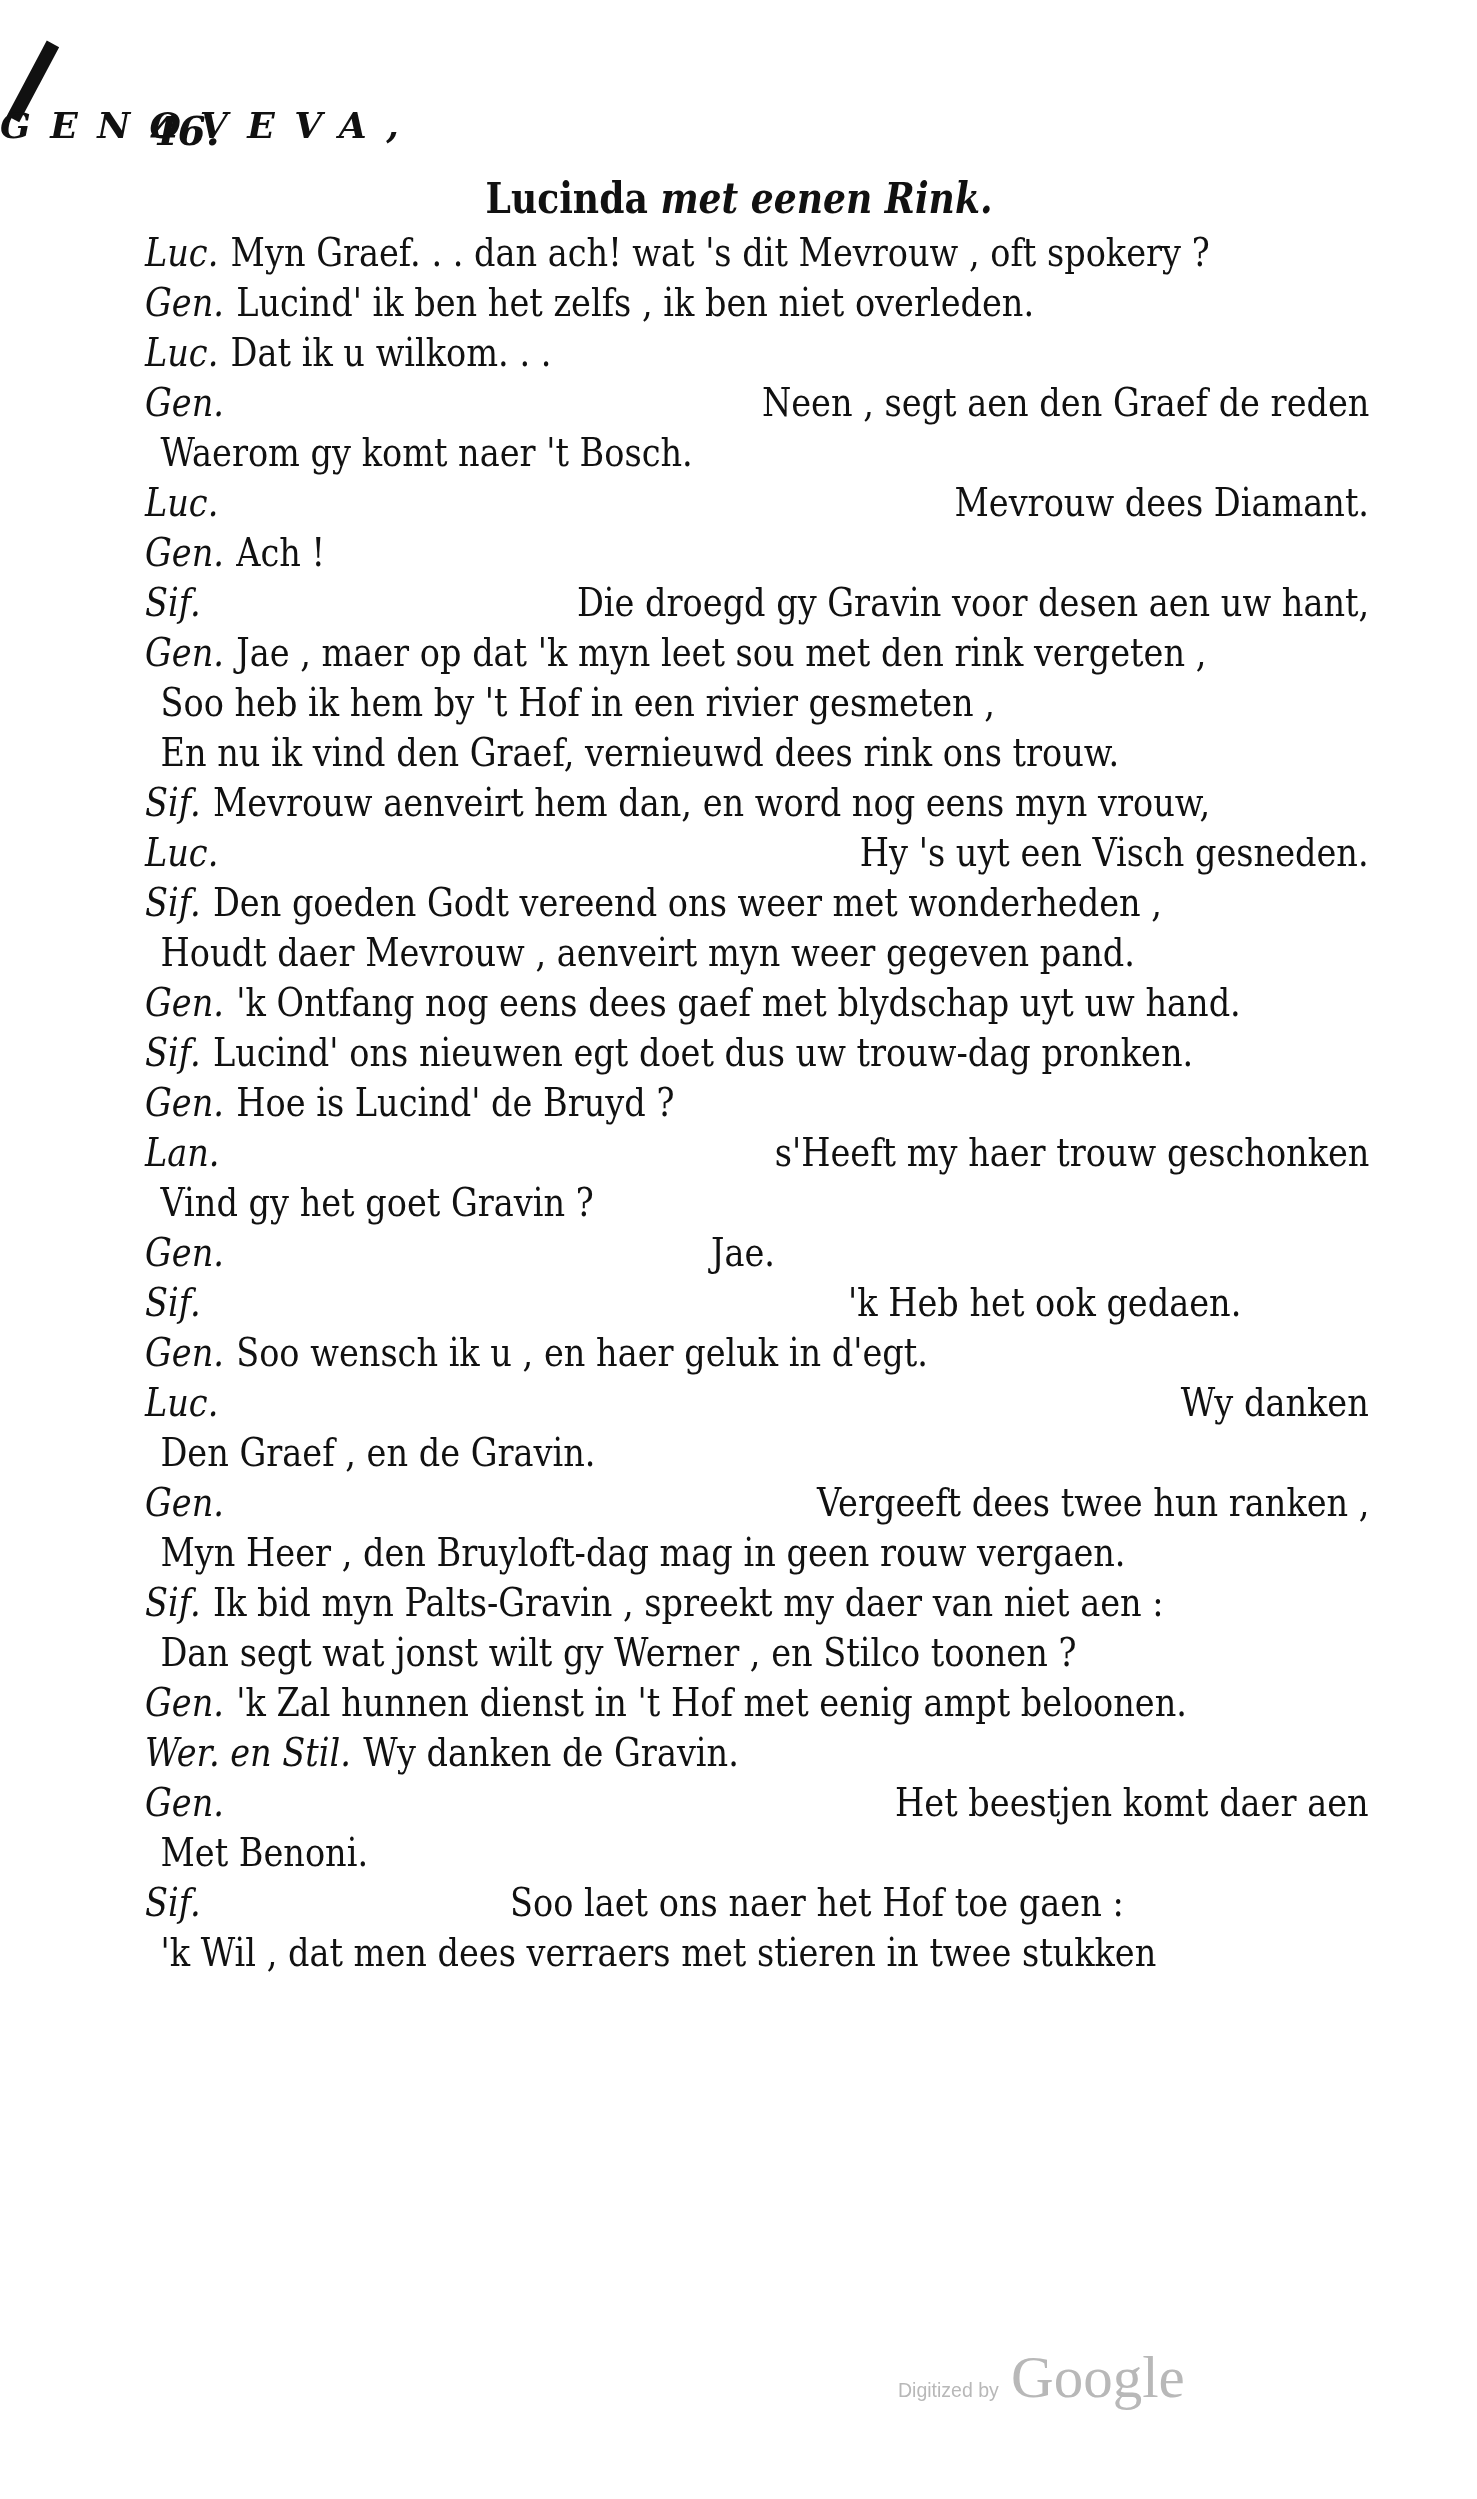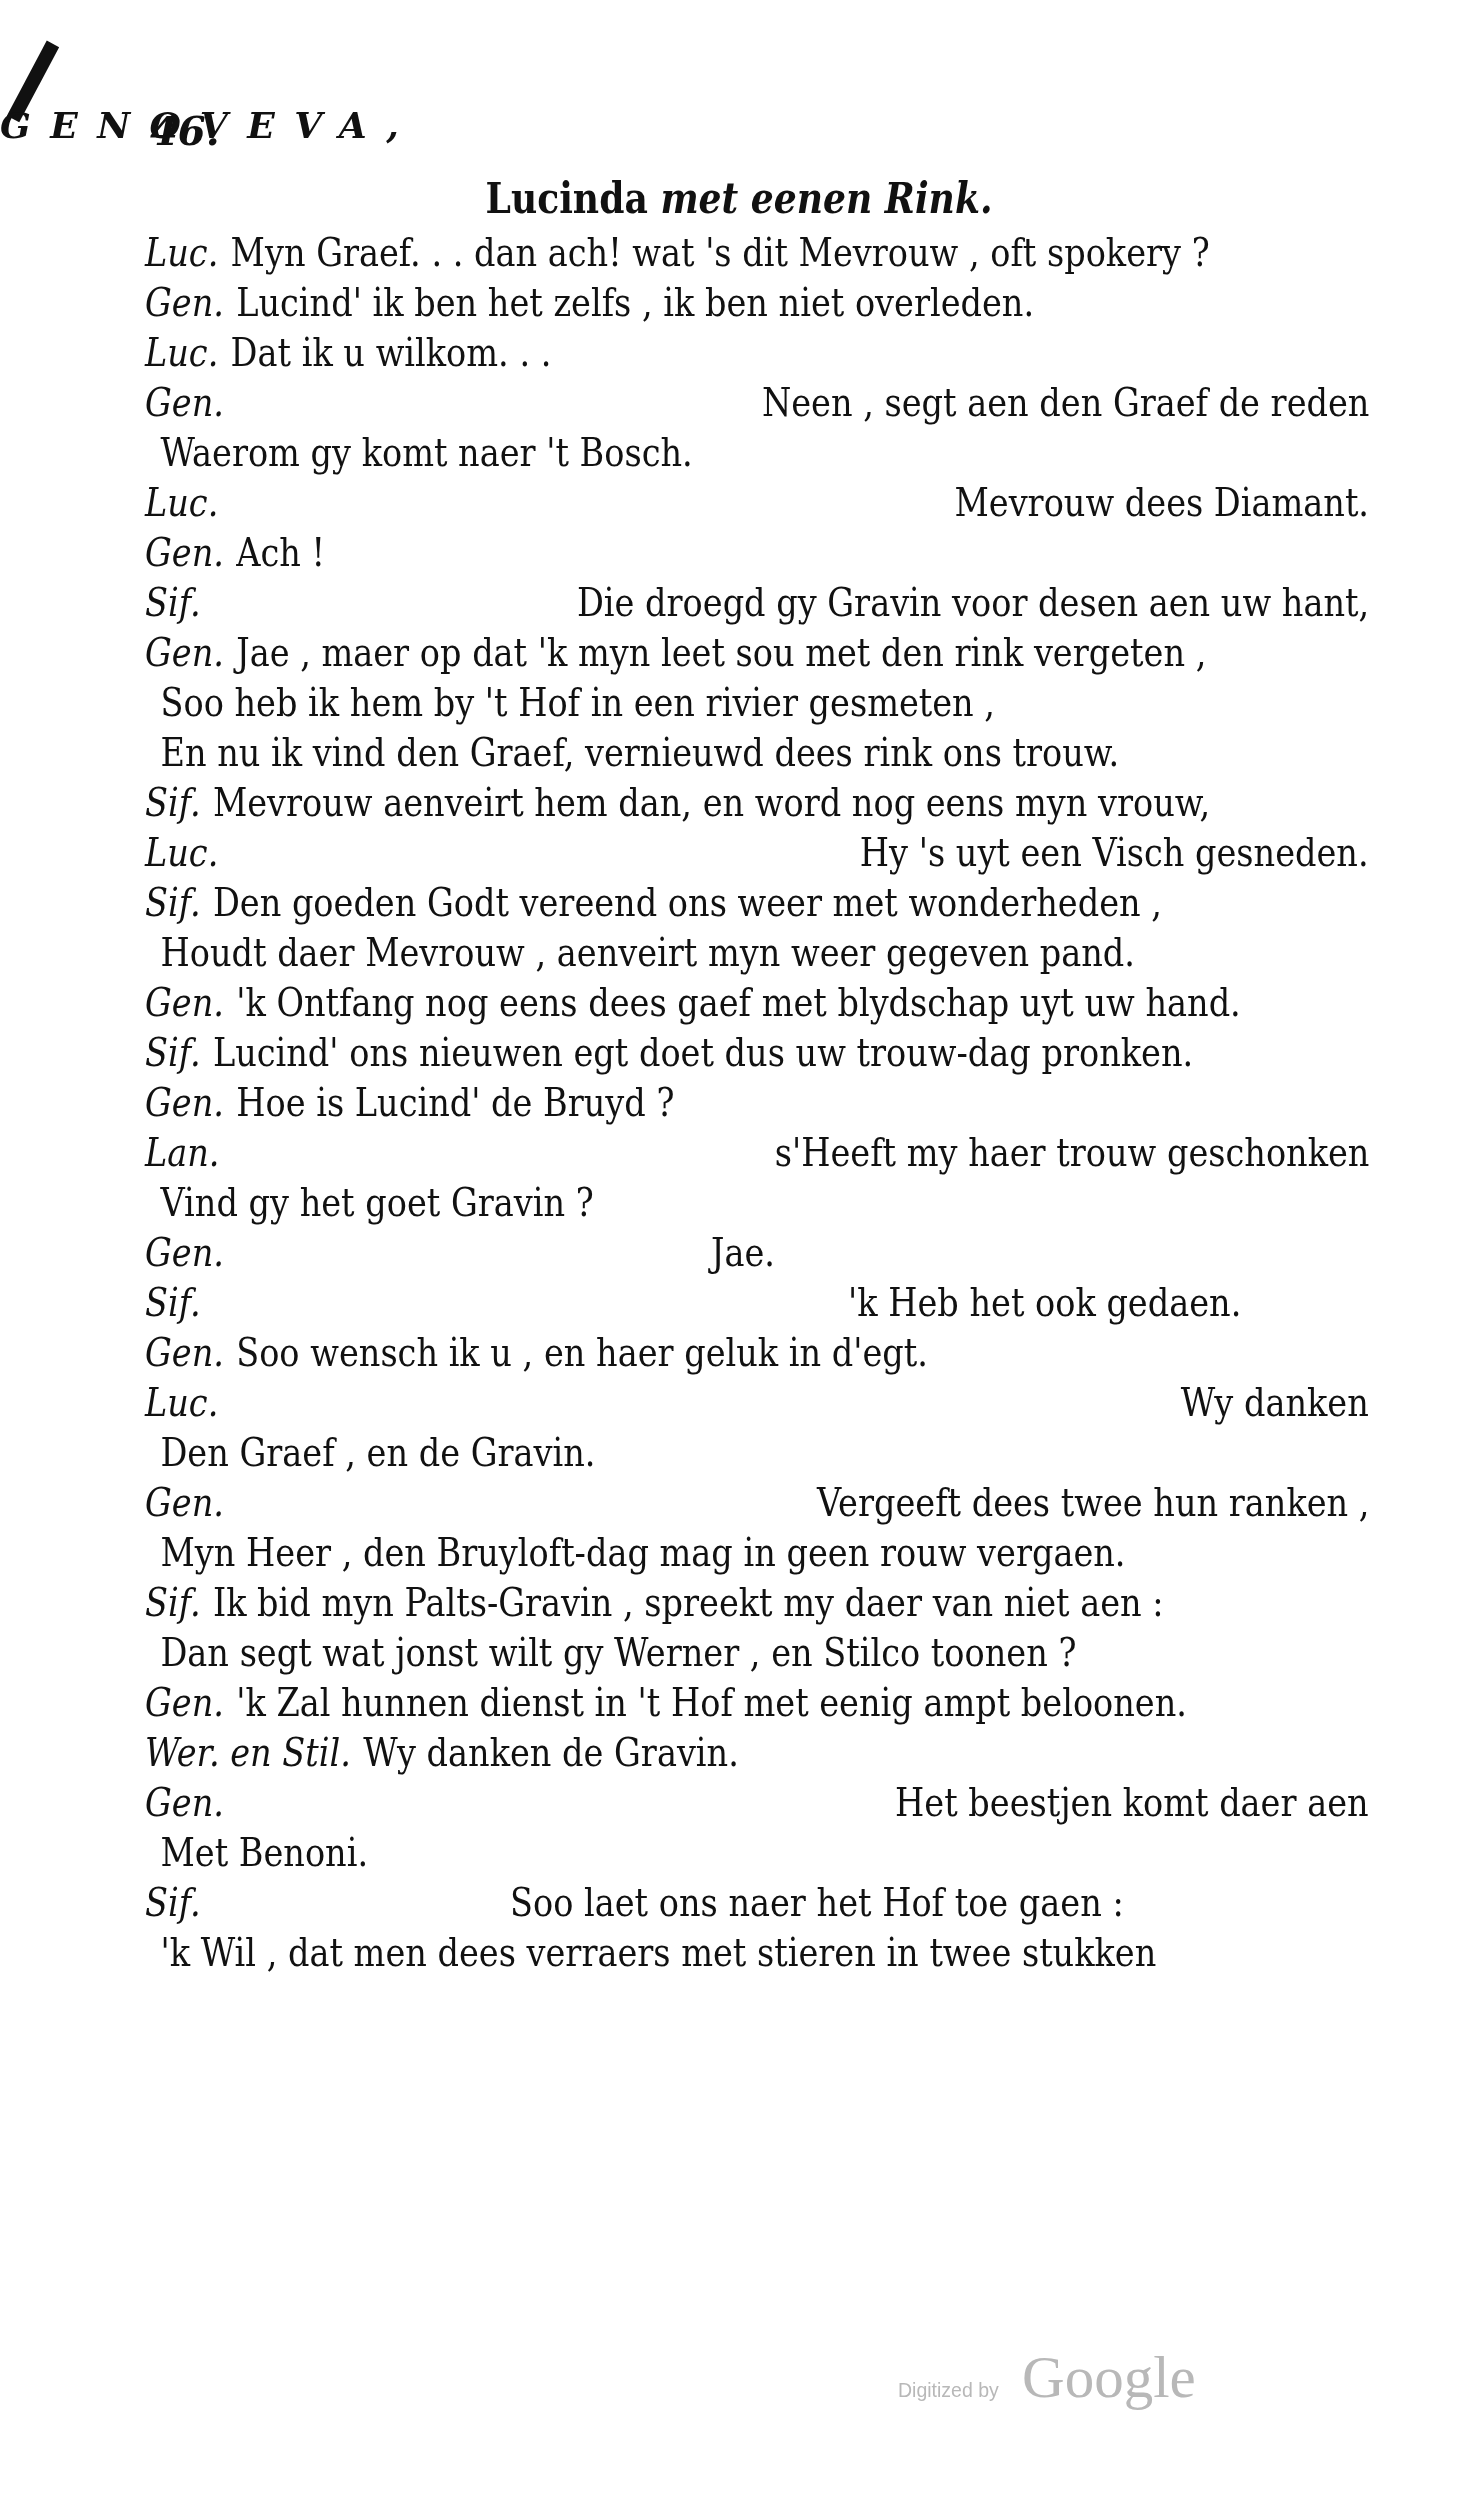--- a/index.html
+++ b/index.html
@@ -15,21 +15,21 @@
   .lines { position:absolute; left:145px; top:228px; width:1224px; }
   .line { position:relative; height:50px; line-height:50px; font-size:39px; font-weight:normal;
           white-space:nowrap; }
   .line .inner { display:inline-block; transform:scaleX(0.86); transform-origin:left center; width:1419px; }
   .speaker { font-style:italic; display:inline-block; min-width:6.5px; margin-right:14.3px; }
   .cont { padding-left:18px; }
   .right { position:absolute; right:0; top:0; transform:scaleX(0.86); transform-origin:right center; }
   .right.mid { right:auto; }
   .footer { position:absolute; left:898px; top:2343px; color:#b8b8b8; white-space:nowrap; }
   .footer .by { font-family:"Liberation Sans", sans-serif; font-size:19.5px;text-align:center; }
-  .footer .g { font-family:"Liberation Serif", serif; font-size:59px; margin-left:20px; }
+  .footer .g { font-family:"Liberation Serif", serif; font-size:59px; margin-left:9px; }
 </style>
 </head>
 <body>
 
 <div class="mark" style="left:26px;top:39px;width:14.3px;height:85px;transform:rotate(28deg);"></div>
 
 <div class="pageno">46.</div>
 <div class="runhead">GENOVEVA,</div>
 <div class="scenehead">
   <span>Lucinda</span>

